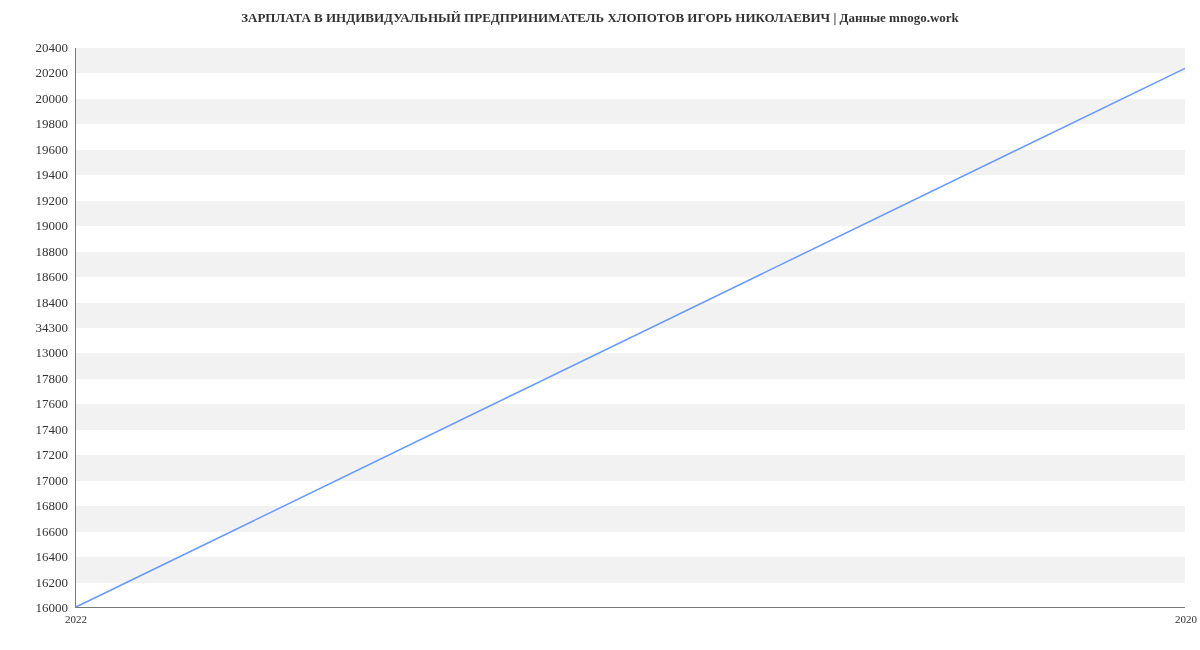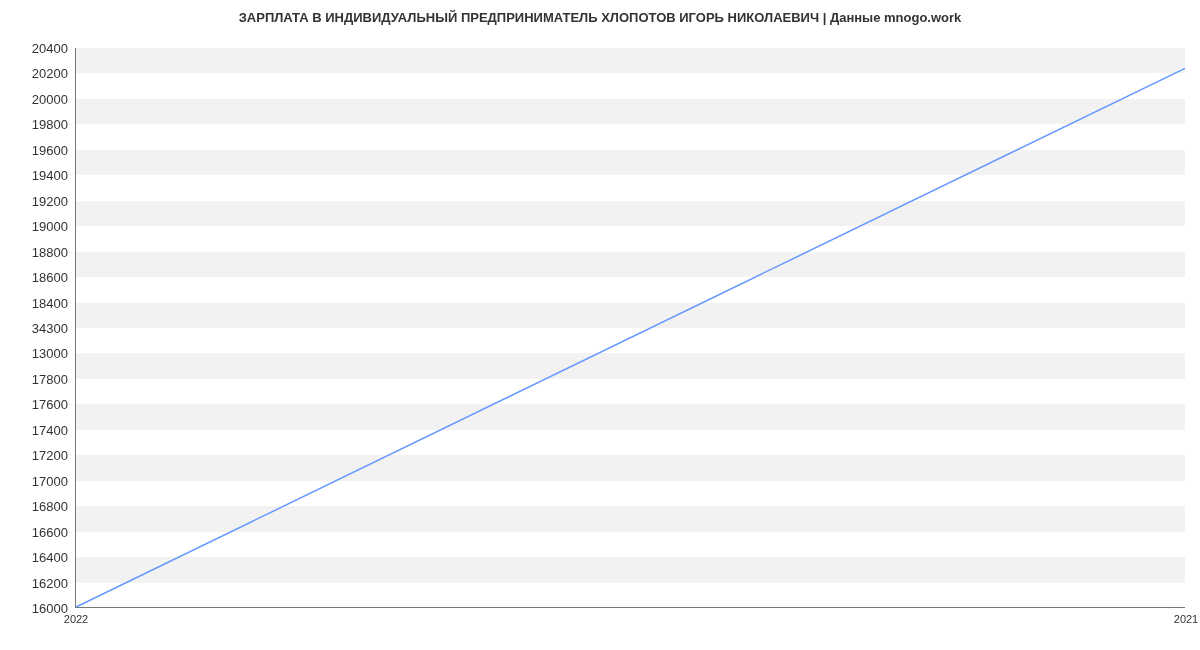--- a/index.html
+++ b/index.html
@@ -9,20 +9,21 @@
     height: 650px;
     background: #ffffff;
     font-family: Verdana, Geneva, sans-serif;
     font-size: 12px;
     color: #333;
   }
   .chart-wrap {
     position: relative;
     width: 1200px;
     height: 650px;
+    font-family: Liberation Serif, serif;
   }
   .title {
     position: absolute;
     top: 10px;
     left: 0;
     width: 100%;
     text-align: center;
     font-weight: bold;
     font-size: 13px;
     color: #333;
@@ -119,15 +120,15 @@
       <div class="yt" style="top: 203.636px;">18800</div>
       <div class="yt" style="top: 178.182px; margin-left: 32px;">19000</div>
       <div class="yt" style="top: 152.727px;">19200</div>
       <div class="yt" style="top: 127.273px;">19400</div>
       <div class="yt" style="top: 101.818px;">19600</div>
       <div class="yt" style="top: 76.3636px;">19800</div>
       <div class="yt" style="top: 50.9091px;">20000</div>
       <div class="yt" style="top: 25.4545px;">20200</div>
       <div class="yt" style="top: 0px;">20400</div>
       <div class="xt" style="left: 0px;">2022</div>
-      <div class="xt" style="left: 1110px;">2021</div>
+      <div class="xt" style="left: 1110px;">2020</div>
     </div>
 </div>
 
 </body></html>

